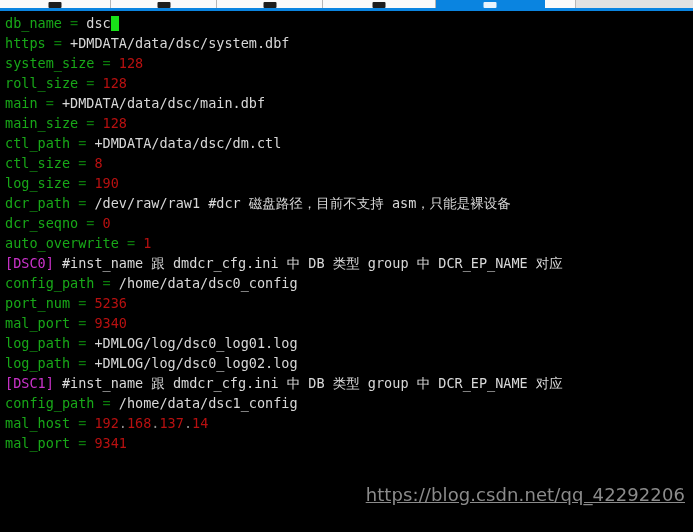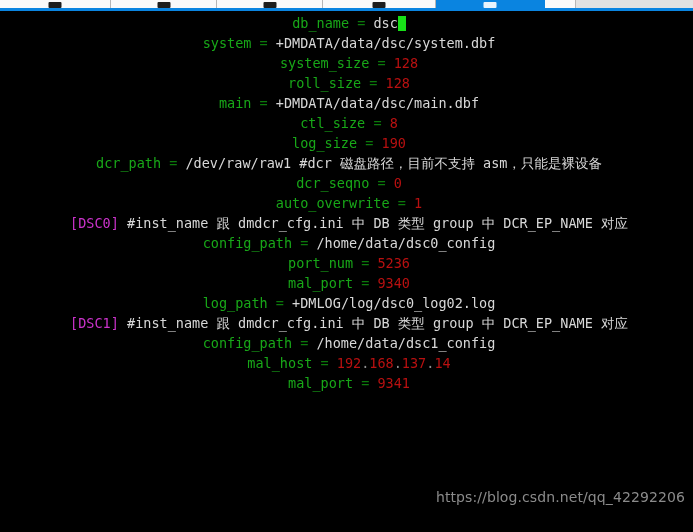--- a/index.html
+++ b/index.html
@@ -7,21 +7,20 @@
     padding: 0;
     background: #000000;
   }
   #app {
     position: relative;
     width: 693px;
     height: 532px;
     background: #fef9c3;
     overflow: hidden;
     font-family: "DejaVu Sans Mono", "Liberation Mono", monospace;
-    text-align: center;
   }
 
   
   #tabstrip {
     position: absolute;
     left: 0; top: 0;
     width: 693px;
     height: 11px;
     background: #e2e2e2;
     overflow: hidden;
@@ -90,23 +89,24 @@
     background: #18e018;
     vertical-align: -3px;
   }
 
   #watermark {
     position: absolute;
     right: 8px;
     bottom: 27px;
     color: #8b8b8b;
     font-family: "DejaVu Sans", "Liberation Sans", sans-serif;
-    font-size: 14px;
+    font-size: 18px;
     letter-spacing: 0.1px;
     white-space: pre;
+    text-decoration: underline;
   }
 </style>
 </head>
 <body>
 
 <div id="app">
 
   <div id="tabstrip">
     <div id="tabs-container">
         <div class="tab" style="left: 0px; width: 111px;">
@@ -125,33 +125,36 @@
           <div class="favicon"></div>
         </div>
         <div class="tab blank" style="left: 545px; width: 31px;"></div>
       </div>
     <div id="tab-underline"></div>
   </div>
 
   <div id="terminal">
     <div id="lines">
         <div class="line"><span class="k">db_name</span><span class="eq"> = </span><span class="v">dsc</span><span class="cursor"></span></div>
-        <div class="line"><span class="k">system</span><span class="eq"> = </span><span class="v">+DMDATA/data/dsc/system.dbf</span></div>
+        <div class="line"><span class="k">https</span><span class="eq"> = </span><span class="v">+DMDATA/data/dsc/system.dbf</span></div>
         <div class="line"><span class="k">system_size</span><span class="eq"> = </span><span class="num">128</span></div>
         <div class="line"><span class="k">roll_size</span><span class="eq"> = </span><span class="num">128</span></div>
         <div class="line"><span class="k">main</span><span class="eq"> = </span><span class="v">+DMDATA/data/dsc/main.dbf</span></div>
+        <div class="line"><span class="k">main_size</span><span class="eq"> = </span><span class="num">128</span></div>
+        <div class="line"><span class="k">ctl_path</span><span class="eq"> = </span><span class="v">+DMDATA/data/dsc/dm.ctl</span></div>
         <div class="line"><span class="k">ctl_size</span><span class="eq"> = </span><span class="num">8</span></div>
         <div class="line"><span class="k">log_size</span><span class="eq"> = </span><span class="num">190</span></div>
         <div class="line"><span class="k">dcr_path</span><span class="eq"> = </span><span class="v">/dev/raw/raw1 #dcr 磁盘路径，目前不支持 asm，只能是裸设备</span></div>
         <div class="line"><span class="k">dcr_seqno</span><span class="eq"> = </span><span class="num">0</span></div>
         <div class="line"><span class="k">auto_overwrite</span><span class="eq"> = </span><span class="num">1</span></div>
         <div class="line"><span class="sect">[DSC0]</span><span class="cmt"> #inst_name 跟 dmdcr_cfg.ini 中 DB 类型 group 中 DCR_EP_NAME 对应</span></div>
         <div class="line"><span class="k">config_path</span><span class="eq"> = </span><span class="v">/home/data/dsc0_config</span></div>
         <div class="line"><span class="k">port_num</span><span class="eq"> = </span><span class="num">5236</span></div>
         <div class="line"><span class="k">mal_port</span><span class="eq"> = </span><span class="num">9340</span></div>
+        <div class="line"><span class="k">log_path</span><span class="eq"> = </span><span class="v">+DMLOG/log/dsc0_log01.log</span></div>
         <div class="line"><span class="k">log_path</span><span class="eq"> = </span><span class="v">+DMLOG/log/dsc0_log02.log</span></div>
         <div class="line"><span class="sect">[DSC1]</span><span class="cmt"> #inst_name 跟 dmdcr_cfg.ini 中 DB 类型 group 中 DCR_EP_NAME 对应</span></div>
         <div class="line"><span class="k">config_path</span><span class="eq"> = </span><span class="v">/home/data/dsc1_config</span></div>
         <div class="line"><span class="k">mal_host</span><span class="eq"> = </span><span class="num">192</span><span class="dot">.</span><span class="num">168</span><span class="dot">.</span><span class="num">137</span><span class="dot">.</span><span class="num">14</span></div>
         <div class="line"><span class="k">mal_port</span><span class="eq"> = </span><span class="num">9341</span></div>
       </div>
 
   </div>
 
   <div id="watermark">https://blog.csdn.net/qq_42292206</div>

